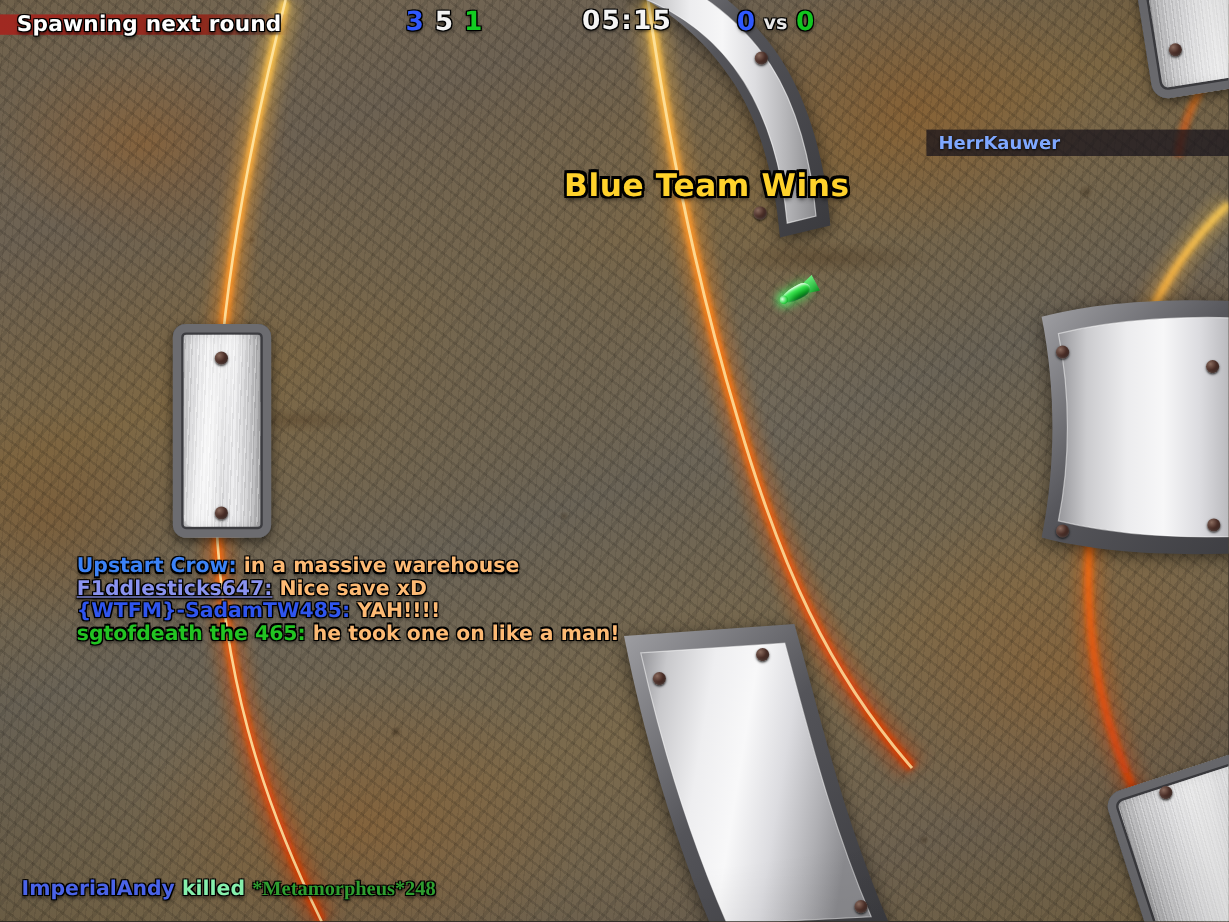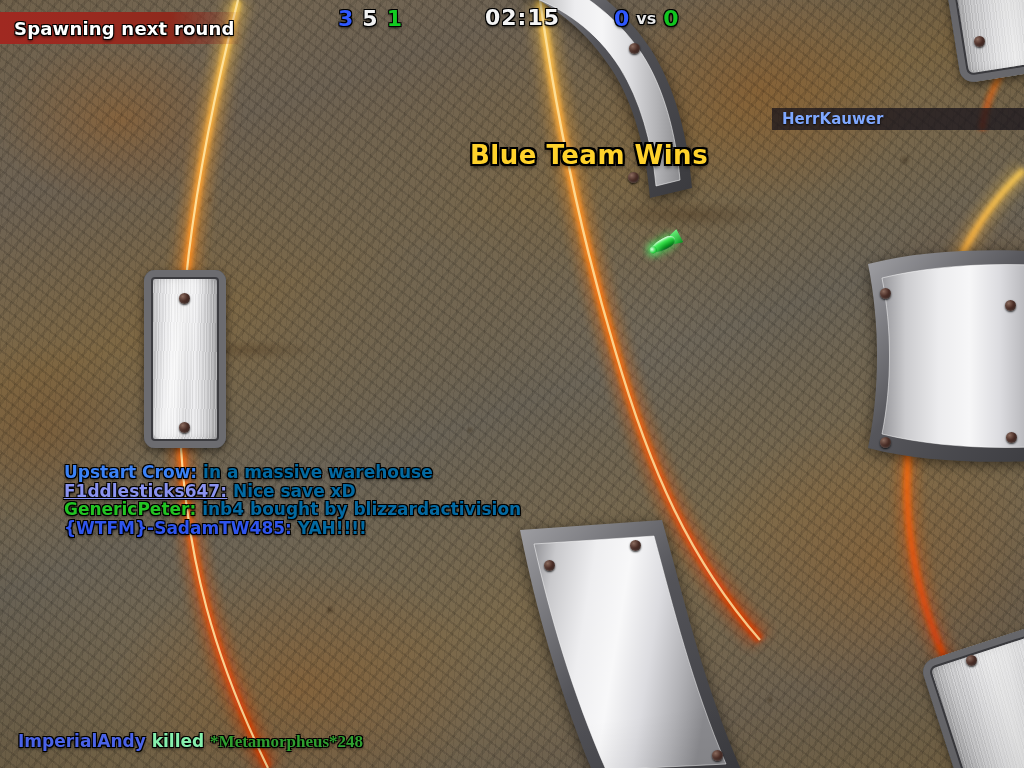--- a/index.html
+++ b/index.html
@@ -137,21 +137,21 @@
        0 3px 4px rgba(0,0,0,.85);
     padding-left: 48px;
   }
   .outline-thin {
     text-shadow:
       -1px -1px 0 #000, 1px -1px 0 #000, -1px 1px 0 #000, 1px 1px 0 #000,
        0 2px 3px rgba(0,0,0,.8);
   }
 
   #spawn-banner {
-    position:absolute; left:0; top:12px; width:243px; height:32px;
+    position:absolute; left:0; top:12px; width:243px; height:17px;
     background:linear-gradient(90deg, #a02921 0%, #9a2a20 35%, #8e2a1d 70%, rgba(150,48,30,.0) 100%);
     display:flex; align-items:center;
   }
   #spawn-banner span {
     margin-left:14px; color:#ffffff; font-size:18px; letter-spacing:.2px;
   }
 
   #kills-row {
     position:absolute; left:338px; top:6px;
     font-size:22px; letter-spacing:9px;
@@ -201,21 +201,21 @@
     text-shadow:-1.5px -1.5px 0 #000,1.5px -1.5px 0 #000,-1.5px 1.5px 0 #000,1.5px 1.5px 0 #000;
   }
 
   
   #chat {
     position:absolute; left:64px; top:464px;
     font-size:17px; font-weight:bold; line-height:17.5px;
   }
   #chat .line { white-space:nowrap; margin-bottom:1px; }
   #chat .name { }
-  #chat .msg  { color:#0369a1; }
+  #chat .msg  { color:#fdba74; }
   .c-green  { color:#3b82f6; }
   .c-ltblue { color:#8a93f0;text-decoration:underline; }
   .c-green2 { color:#22c322; }
   .c-blue   { color:#2f55ee; }
 
   
   #killfeed {
     position:absolute; left:18px; top:731px;
     font-size:17px; font-weight:bold; white-space:nowrap;
   }
@@ -362,21 +362,21 @@
 </div>
 
 <div id="spawn-banner">
   <span class="hudtext outline-thin">Spawning next round</span>
 </div>
 
 <div id="kills-row" class="hudtext outline-thin">
   <b class="k-blue">3</b><b class="k-white">5</b><b class="k-green">1</b>
 </div>
 
-<div id="match-timer" class="hudtext outline-thin">02:15</div>
+<div id="match-timer" class="hudtext outline-thin">05:15</div>
 
 <div id="score-row" class="hudtext outline-thin">
   <span class="s-blue">0</span>
   <span class="s-vs">vs</span>
   <span class="s-green">0</span>
 </div>
 
 <div id="announce" class="hudtext outline-bk">Blue Team Wins</div>
 
 <div id="event-popup">
@@ -386,26 +386,26 @@
 <div id="chat">
   <div class="line">
     <span class="name c-green outline-thin">Upstart Crow:</span>
     <span class="msg outline-thin">in a massive warehouse</span>
   </div>
   <div class="line">
     <span class="name c-ltblue outline-thin">F1ddlesticks647:</span>
     <span class="msg outline-thin">Nice save xD</span>
   </div>
   <div class="line">
-    <span class="name c-green2 outline-thin">GenericPeter:</span>
-    <span class="msg outline-thin">inb4 bought by blizzardactivision</span>
-  </div>
-  <div class="line">
     <span class="name c-blue outline-thin">{WTFM}-SadamTW485:</span>
     <span class="msg outline-thin">YAH!!!!</span>
+  </div>
+  <div class="line">
+    <span class="name c-green2 outline-thin">sgtofdeath the 465:</span>
+    <span class="msg outline-thin">he took one on like a man!</span>
   </div>
 </div>
 
 <div id="killfeed" class="outline-thin">
   <span class="killer">ImperialAndy</span>
   <span class="verb">killed</span>
   <span class="victim">*Metamorpheus*248</span>
 </div>
 
 </body></html>

